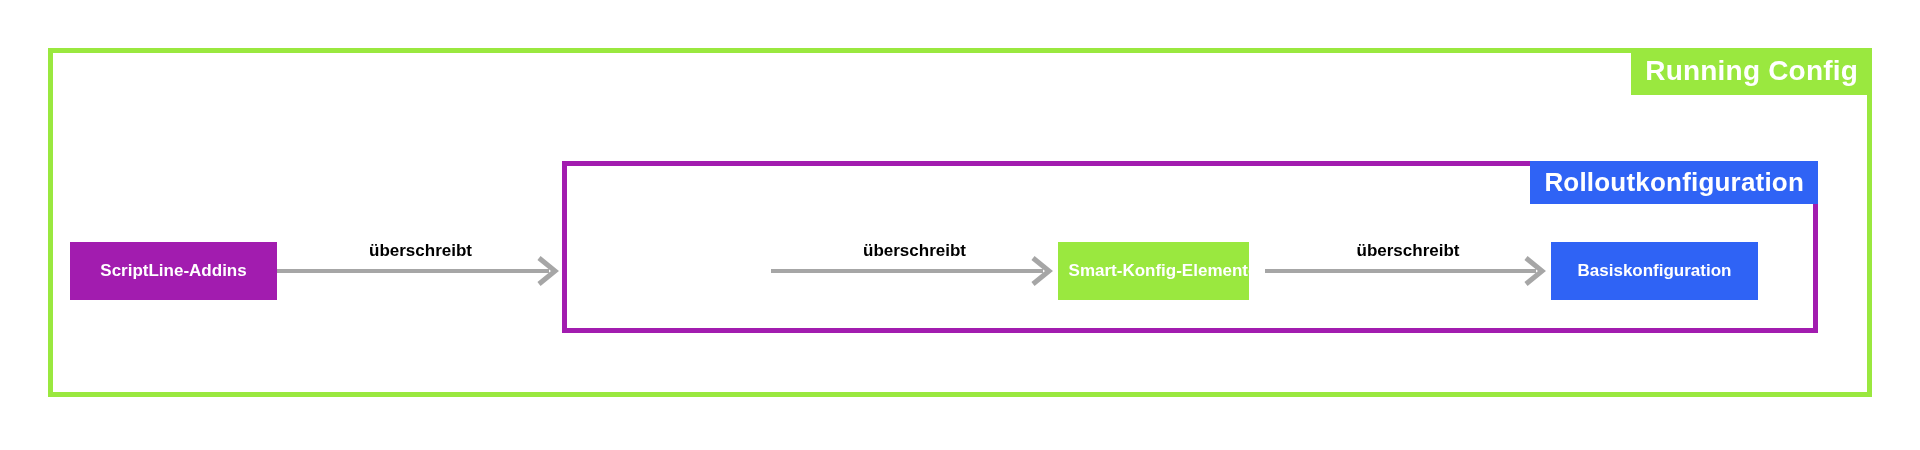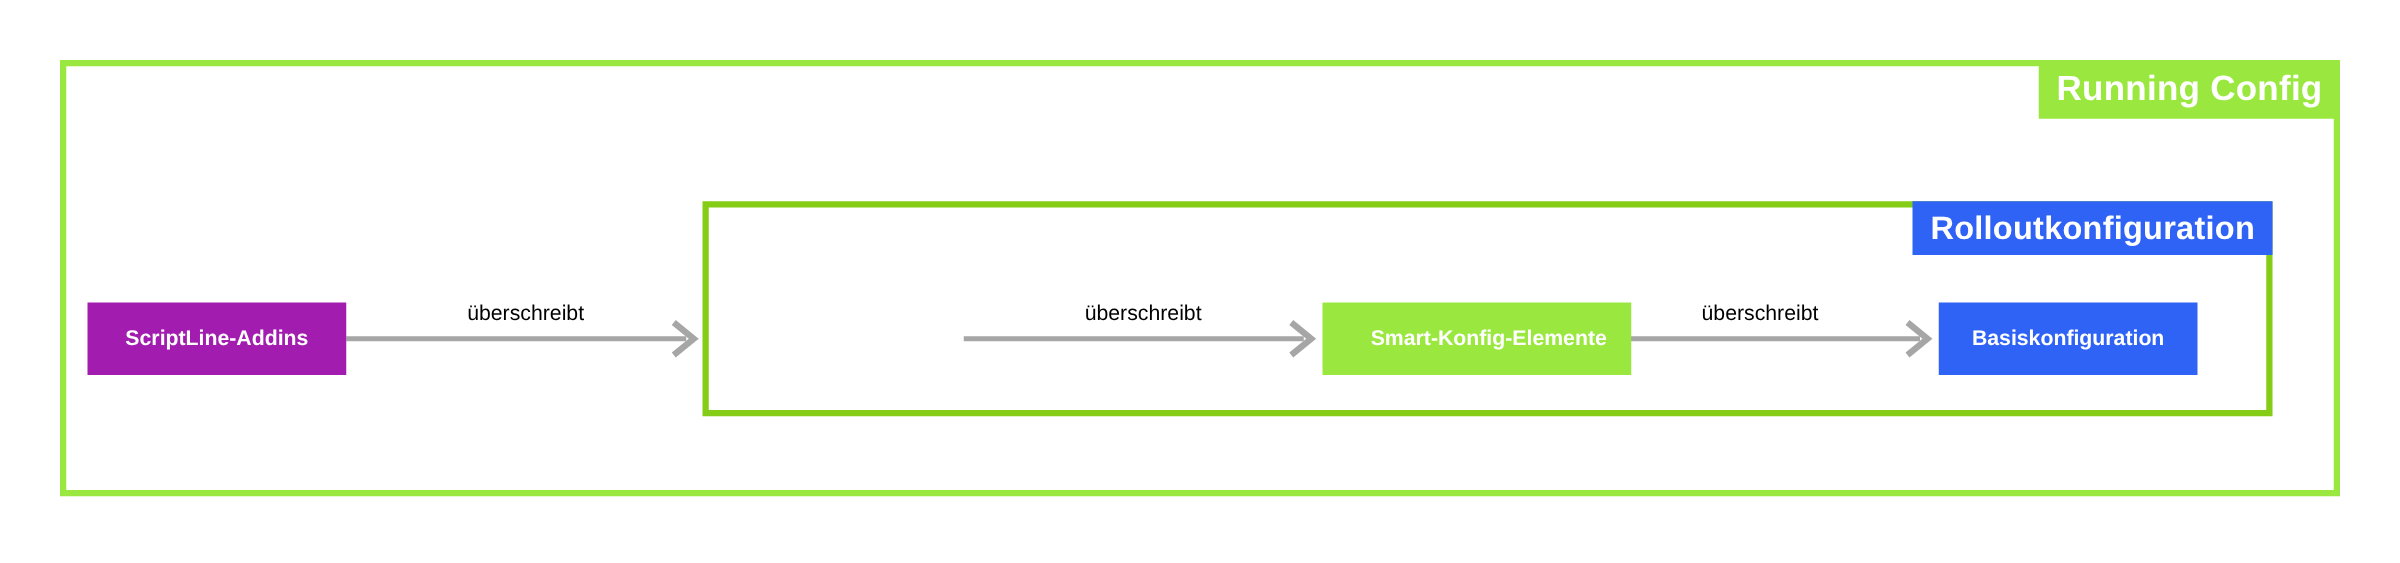--- a/index.html
+++ b/index.html
@@ -44,21 +44,21 @@
     letter-spacing: 0.2px;
   }
 
   
   .group-inner {
     position: absolute;
     left: 562px;
     top: 161px;
     width: 1256px;
     height: 172px;
-    border: 5px solid #84cc16;
+    border: 5px solid #a21caf;
     box-sizing: border-box;
     background: transparent;
   }
   .group-inner-label {
     position: absolute;
     right: -5px;
     top: -5px;
     background: #2f63f5;
     color: #ffffff;
     font-size: 26px;
@@ -81,21 +81,21 @@
     font-size: 17px;
     font-weight: bold;
     box-sizing: border-box;
     white-space: nowrap;
   }
   .node-label {
     pointer-events: none;
   }
   #node-0 { left: 70px;   width: 207px; background: #a21caf; }
   #node-1 { left: 564px;  width: 207px; background: #b3b3b3; }
-  #node-2 { left: 1058px; width: 247px; background: #9ae83f; padding-left: 19px; }
+  #node-2 { left: 1058px; width: 191px; background: #9ae83f; padding-left: 19px; }
   #node-3 { left: 1551px; width: 207px; background: #2f63f5; }
 
   
   .edge {
     position: absolute;
     top: 242px;
     height: 58px;
     pointer-events: none;
   }
   #edge-0 { left: 277px;  width: 287px; }
@@ -109,21 +109,21 @@
     overflow: visible;
   }
   .edge-label {
     position: absolute;
     top: 238px;
     height: 26px;
     line-height: 26px;
     text-align: center;
     color: #000000;
     font-size: 17px;
-    font-weight: normal;
+    font-weight: bold;
     white-space: nowrap;
   }
   #edge-label-0 { left: 277px;  width: 287px; }
   #edge-label-1 { left: 771px;  width: 287px; }
   #edge-label-2 { left: 1265px; width: 286px; }
 </style>
 </head>
 <body>
 
 <div id="canvas">

